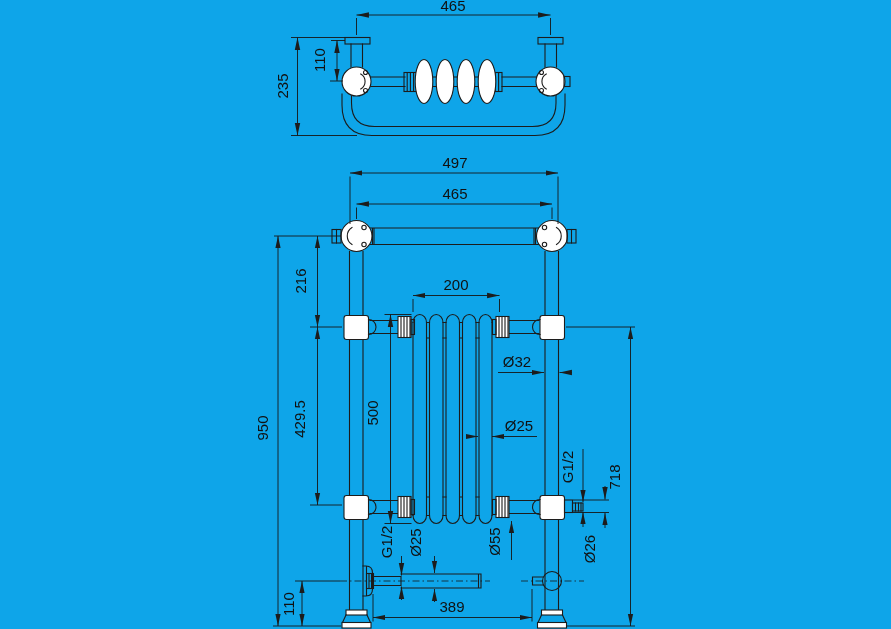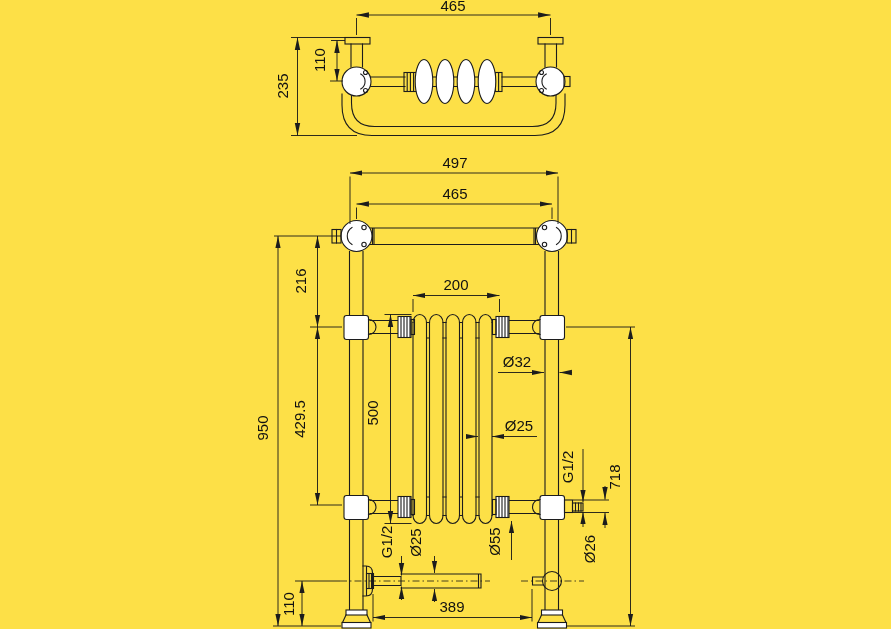--- a/index.html
+++ b/index.html
@@ -1,16 +1,16 @@
 <!DOCTYPE html>
 <html><head>
 <meta charset="utf-8">
 <style>
   html,body{margin:0;padding:0;background:#fff;}
-  .stage{position:relative;width:891px;height:629px;background:#fde047;overflow:hidden;
+  .stage{position:relative;width:891px;height:629px;background:#0ea5e9;overflow:hidden;
          font-family:"Liberation Sans",sans-serif;}
   svg{position:absolute;left:0;top:0;}
   .g{stroke:#1c1c1c;stroke-width:1.1;fill:none;stroke-linecap:square;}
   .gf{stroke:#1c1c1c;stroke-width:1.1;fill:#ffffff;}
   .dim{stroke:#161616;stroke-width:0.9;fill:none;}
   .cl{stroke:#161616;stroke-width:0.8;fill:none;stroke-dasharray:7 3 1.5 3;}
   .t{font:15px "Liberation Sans",sans-serif;fill:#111;}
 </style>
 </head>
 <body>

